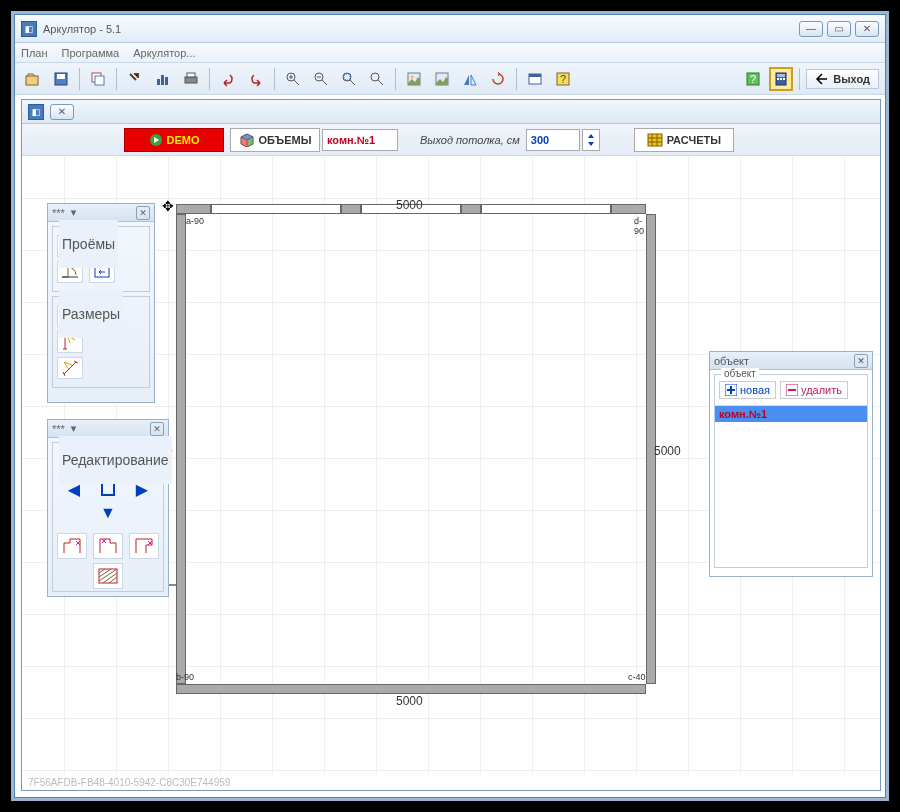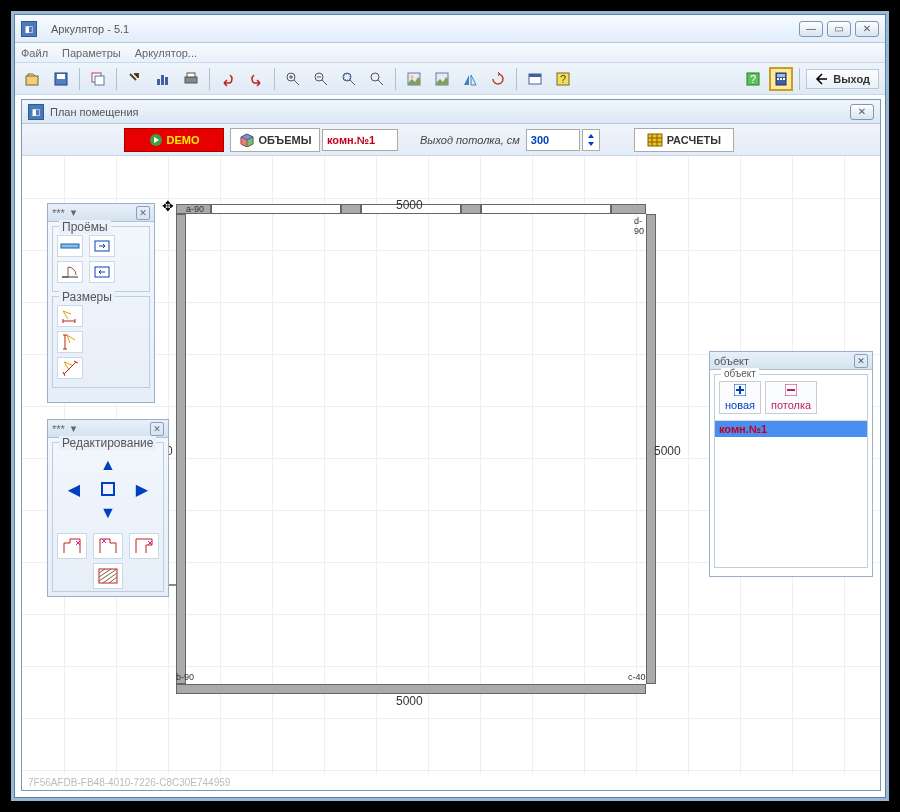--- a/index.html
+++ b/index.html
@@ -1,20 +1,20 @@
 <!DOCTYPE html>
 <html><head>
 <meta charset="utf-8">
 <style>
 * { box-sizing: border-box; margin: 0; padding: 0; font-family: Tahoma, Arial, sans-serif; font-size: 11px; }
 body { background: #000; width: 900px; height: 812px; overflow: hidden; }
 .outer-frame { position: absolute; left: 14px; top: 14px; width: 872px; height: 784px; background: #fff; border: 1px solid #5a7fa8; box-shadow: 0 0 0 3px #9bb8d3; }
 .title-bar { height: 28px; background: linear-gradient(#f7fbff,#e1edf9); border-bottom: 1px solid #b8c8da; display: flex; align-items: center; padding: 0 6px; }
 .app-icon { width: 16px; height: 16px; background: #4a7ab8; border: 1px solid #2a5a98; margin-right: 6px; display: flex; align-items: center; justify-content: center; color: #fff; font-size: 9px; }
-.title-text { color: #555; flex: 1; margin-left: 8px; }
+.title-text { color: #555; flex: 1; }
 .win-btns { display: flex; gap: 4px; }
 .win-btn { width: 24px; height: 16px; border: 1px solid #7a99b8; border-radius: 3px; background: linear-gradient(#fefefe,#d8e4f0); display: flex; align-items: center; justify-content: center; cursor: pointer; font-size: 10px; color: #556; }
 .menu-bar { height: 20px; background: linear-gradient(#f7fbff,#e8f0f9); border-bottom: 1px solid #cad8e8; display: flex; align-items: center; padding: 0 6px; gap: 14px; color: #666; }
 .menu-item { cursor: pointer; }
 .toolbar { height: 32px; background: linear-gradient(#eef4fb,#e0eaf5); border-bottom: 1px solid #cad8e8; display: flex; align-items: center; padding: 0 6px; gap: 4px; }
 .tb-btn { width: 24px; height: 24px; border: 1px solid transparent; display: flex; align-items: center; justify-content: center; cursor: pointer; }
 .tb-sep { width: 1px; height: 22px; background: #b0c0d0; margin: 0 2px; }
 .tb-spacer { flex: 1; }
 .exit-btn { display: flex; align-items: center; gap: 4px; padding: 2px 8px; border: 1px solid #b8c8da; background: linear-gradient(#fefefe,#e8f0f9); cursor: pointer; font-weight: bold; color: #333; }
 .highlighted-btn { border: 2px solid #c8a020 !important; background: #ffe8a0 !important; }
@@ -41,54 +41,54 @@
 .wall-top-seg { top: 0; height: 10px; background: #fff; border: 1px solid #666; }
 .dim-label { position: absolute; font-size: 12px; color: #333; }
 .corner-label { position: absolute; font-size: 9px; color: #333; }
 .move-handle { position: absolute; left: -14px; top: -6px; font-size: 14px; color: #000; }
 .footer-id { position: absolute; left: 6px; bottom: 2px; color: #bbb; font-size: 10px; }
 
 .palette { position: absolute; background: linear-gradient(#f4f8fd,#e6eef8); border: 1px solid #9ab0c8; }
 .palette-title { height: 18px; background: linear-gradient(#e8f0fa,#d4e2f0); border-bottom: 1px solid #b0c0d0; display: flex; align-items: center; padding: 0 4px; font-size: 10px; color: #666; }
 .palette-close { width: 14px; height: 14px; border: 1px solid #8aa0b8; border-radius: 2px; display: flex; align-items: center; justify-content: center; margin-left: auto; cursor: pointer; font-size:9px; }
 .palette-group { border: 1px solid #c0cddc; margin: 4px; padding: 4px; position: relative; }
-.palette-group-label { position: absolute; top: -7px; left: 6px; background: #eaf1fa; padding: 0 3px; font-size: 12px; color: #555; }
+.palette-group-label { position: absolute; top: -7px; left: 6px; background: #eaf1fa; padding: 16px 3px; font-size: 14px; color: #555; }
 .palette-row { display: flex; gap: 6px; justify-content: flex-start; margin: 4px 0; flex-wrap: wrap; }
 .tool-btn { width: 26px; height: 22px; border: 1px solid #cad8e8; background: #fff; display: flex; align-items: center; justify-content: center; cursor: pointer; }
 .tool-btn-lg { width: 30px; height: 26px; }
 .arrow-btn { width: 24px; height: 24px; display: flex; align-items: center; justify-content: center; cursor: pointer; color: #0040c0; font-size: 16px; }
 
 .object-panel { position: absolute; left: 694px; top: 336px; width: 164px; height: 226px; background: #fff; border: 1px solid #9ab0c8; }
 .obj-title { height: 18px; background: linear-gradient(#e8f0fa,#d4e2f0); display: flex; align-items: center; padding: 0 4px; color: #555; border-bottom: 1px solid #b0c0d0; }
 .obj-group { border: 1px solid #c0cddc; margin: 4px; position: relative; height: 194px; }
 .obj-group-label { position: absolute; top: -7px; left: 6px; background: #fff; padding: 0 3px; font-size: 10px; color: #555; }
 .obj-btns { display: flex; padding: 6px 4px; gap: 4px; }
-.obj-btn { display: flex; align-items: center; gap: 3px; padding: 2px 5px; border: 1px solid #ccc; background: #fafcff; cursor: pointer; flex-direction: column; }
+.obj-btn { display: flex; align-items: center; gap: 3px; padding: 2px 5px; border: 1px solid #ccc; background: #fafcff; cursor: pointer; }
 .obj-list { border-top: 1px solid #ddd; }
 .obj-item { background: #4a8ff0; color: #c00020; padding: 2px 4px; cursor: pointer; font-weight: bold; }
 
 svg { display: block; }
 </style>
 </head>
 <body>
 
 <div class="outer-frame">
   <div class="title-bar">
     <div class="app-icon">◧</div>
     <div class="title-text">Аркулятор - 5.1</div>
     <div class="win-btns">
       <div class="win-btn">—</div>
       <div class="win-btn">▭</div>
       <div class="win-btn">✕</div>
     </div>
   </div>
 
   <div class="menu-bar">
-    <span class="menu-item">Файл</span>
-    <span class="menu-item">Параметры</span>
+    <span class="menu-item">План</span>
+    <span class="menu-item">Программа</span>
     <span class="menu-item">Аркулятор...</span>
   </div>
 
   <div class="toolbar">
     <div class="tb-btn">
         <svg width="16" height="16">
           <rect x="1" y="5" width="12" height="9" fill="#f0d080" stroke="#806020"></rect>
           <path d="M3 5V3h5l2 2" fill="none" stroke="#806020"></path>
         </svg>
       </div>
@@ -221,21 +221,20 @@
       <svg width="14" height="14">
           <path d="M7 2L2 7l5 5M2 7h10" stroke="#000" stroke-width="1.5" fill="none"></path>
         </svg>
       <span>Выход</span>
     </div>
   </div>
 
   <div class="inner-window">
     <div class="inner-title">
       <div class="app-icon">◧</div>
-      <div class="inner-title-text">План помещения</div>
       <div class="win-btn">✕</div>
     </div>
     <div class="inner-toolbar">
       <div class="demo-btn">
         <svg width="14" height="14">
             <circle cx="7" cy="7" r="6" fill="#40a040"></circle>
             <path d="M5 4l5 3-5 3z" fill="#fff"></path>
           </svg>
         <span>DEMO</span>
       </div>
@@ -279,27 +278,27 @@
         <div class="wall wall-top-seg" style="left:185px;width:100px"></div>
         <div class="wall wall-top-seg" style="left:285px;width:20px;background:#aaa"></div>
         <div class="wall wall-top-seg" style="left:305px;width:130px"></div>
         <div class="wall wall-top-seg" style="left:435px;width:35px;background:#aaa"></div>
         <div style="position:absolute;left:-20px;top:380px;width:20px;height:2px;background:#888"></div>
 
         <div class="dim-label" style="left:220px;top:-6px">5000</div>
         <div class="dim-label" style="left:220px;top:490px">5000</div>
         <div class="dim-label" style="left:-30px;top:240px">5000</div>
         <div class="dim-label" style="left:478px;top:240px">5000</div>
-        <div class="corner-label" style="left:10px;top:0">a-90</div>
+        <div class="corner-label" style="left:10px;top:12px">a-90</div>
         <div class="corner-label" style="left:458px;top:12px">d-90</div>
         <div class="corner-label" style="left:0;top:468px">b-90</div>
         <div class="corner-label" style="left:452px;top:468px">c-40</div>
       </div>
     </div>
-    <div class="footer-id">7F56AFDB-FB48-4010-7226-C8C30E744959</div>
+    <div class="footer-id">7F56AFDB-FB48-4010-5942-C8C30E744959</div>
   </div>
 
   <div class="palette" style="left:32px;top:188px;width:108px;height:200px">
     <div class="palette-title">
       <span>***</span>
       <span style="margin-left:6px">▾</span>
       <div class="palette-close">✕</div>
     </div>
     <div class="palette-group">
       <div class="palette-group-label">Проёмы</div>
@@ -430,21 +429,21 @@
               <rect x="0" y="0" width="12" height="12" fill="none" stroke="#0040c0"></rect>
               <path d="M6 2v8M2 6h8" stroke="#0040c0" stroke-width="2"></path>
             </svg>
           <span style="color:#0040c0">новая</span>
         </div>
         <div class="obj-btn">
           <svg width="12" height="12">
               <rect x="0" y="0" width="12" height="12" fill="none" stroke="#c02060"></rect>
               <path d="M2 6h8" stroke="#c02060" stroke-width="2"></path>
             </svg>
-          <span style="color:#c02060">потолка</span>
+          <span style="color:#c02060">удалить</span>
         </div>
       </div>
       <div class="obj-list">
         <div class="obj-item">комн.№1</div>
       </div>
     </div>
   </div>
 
 </div>
 

